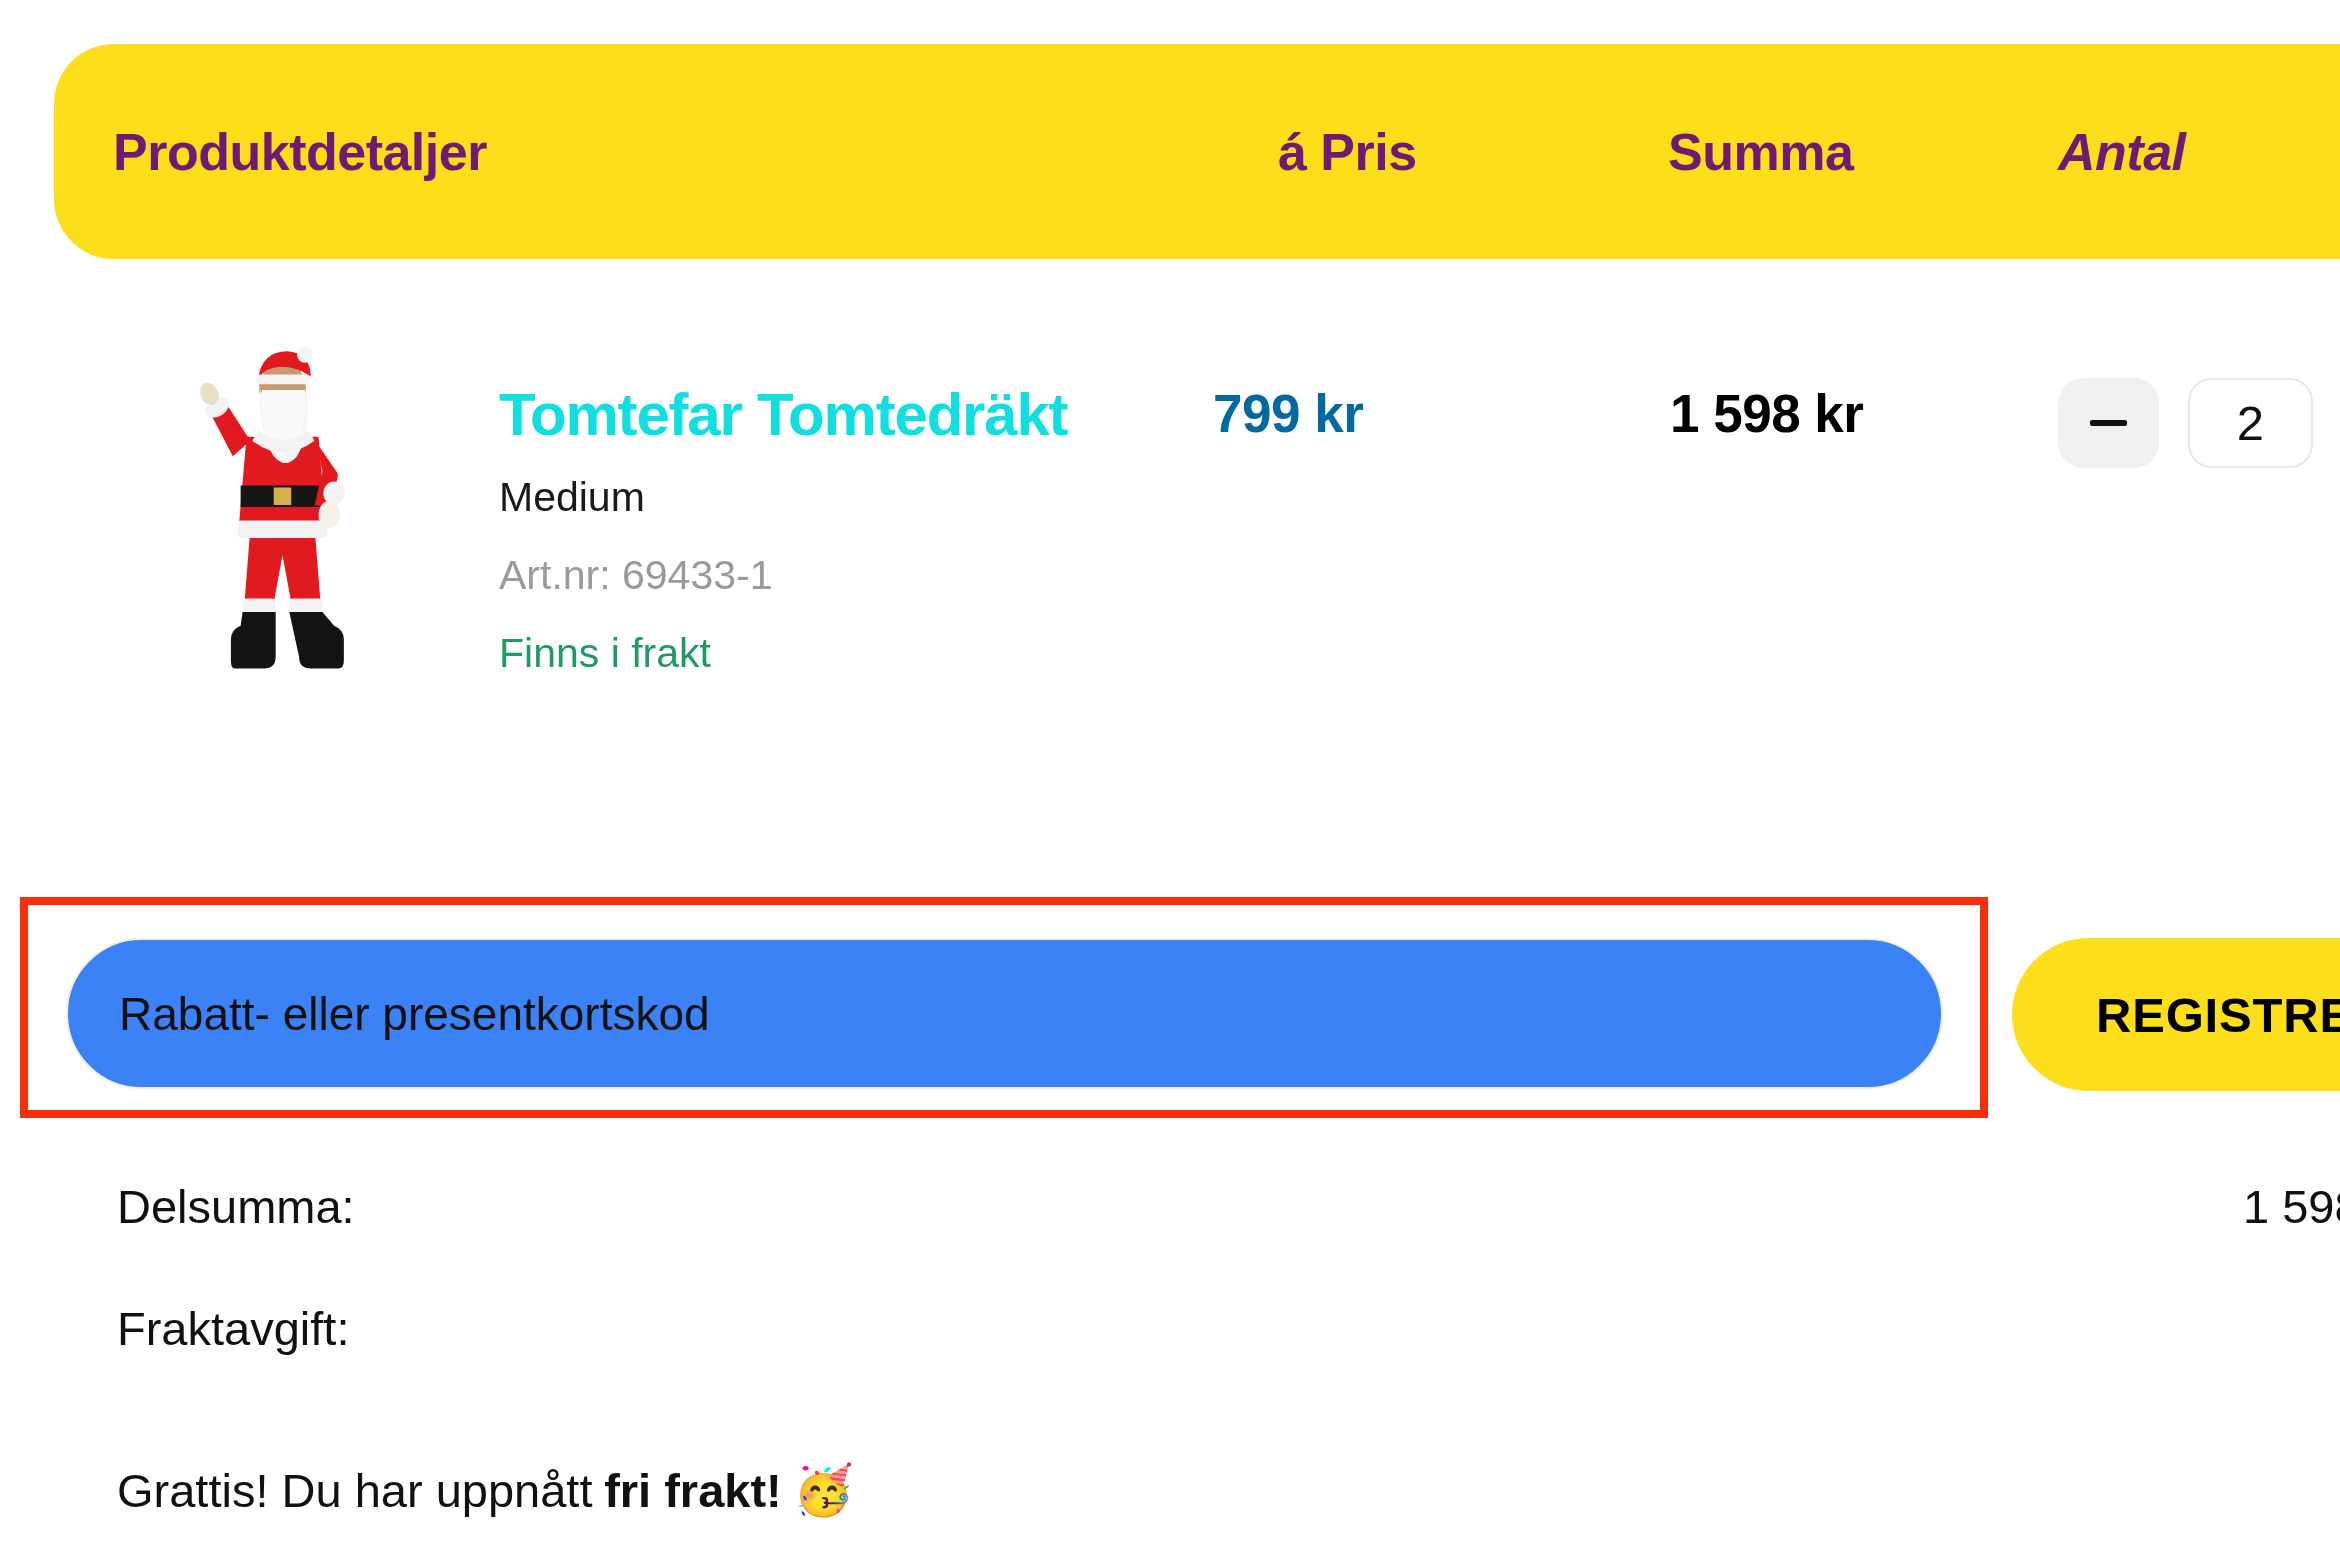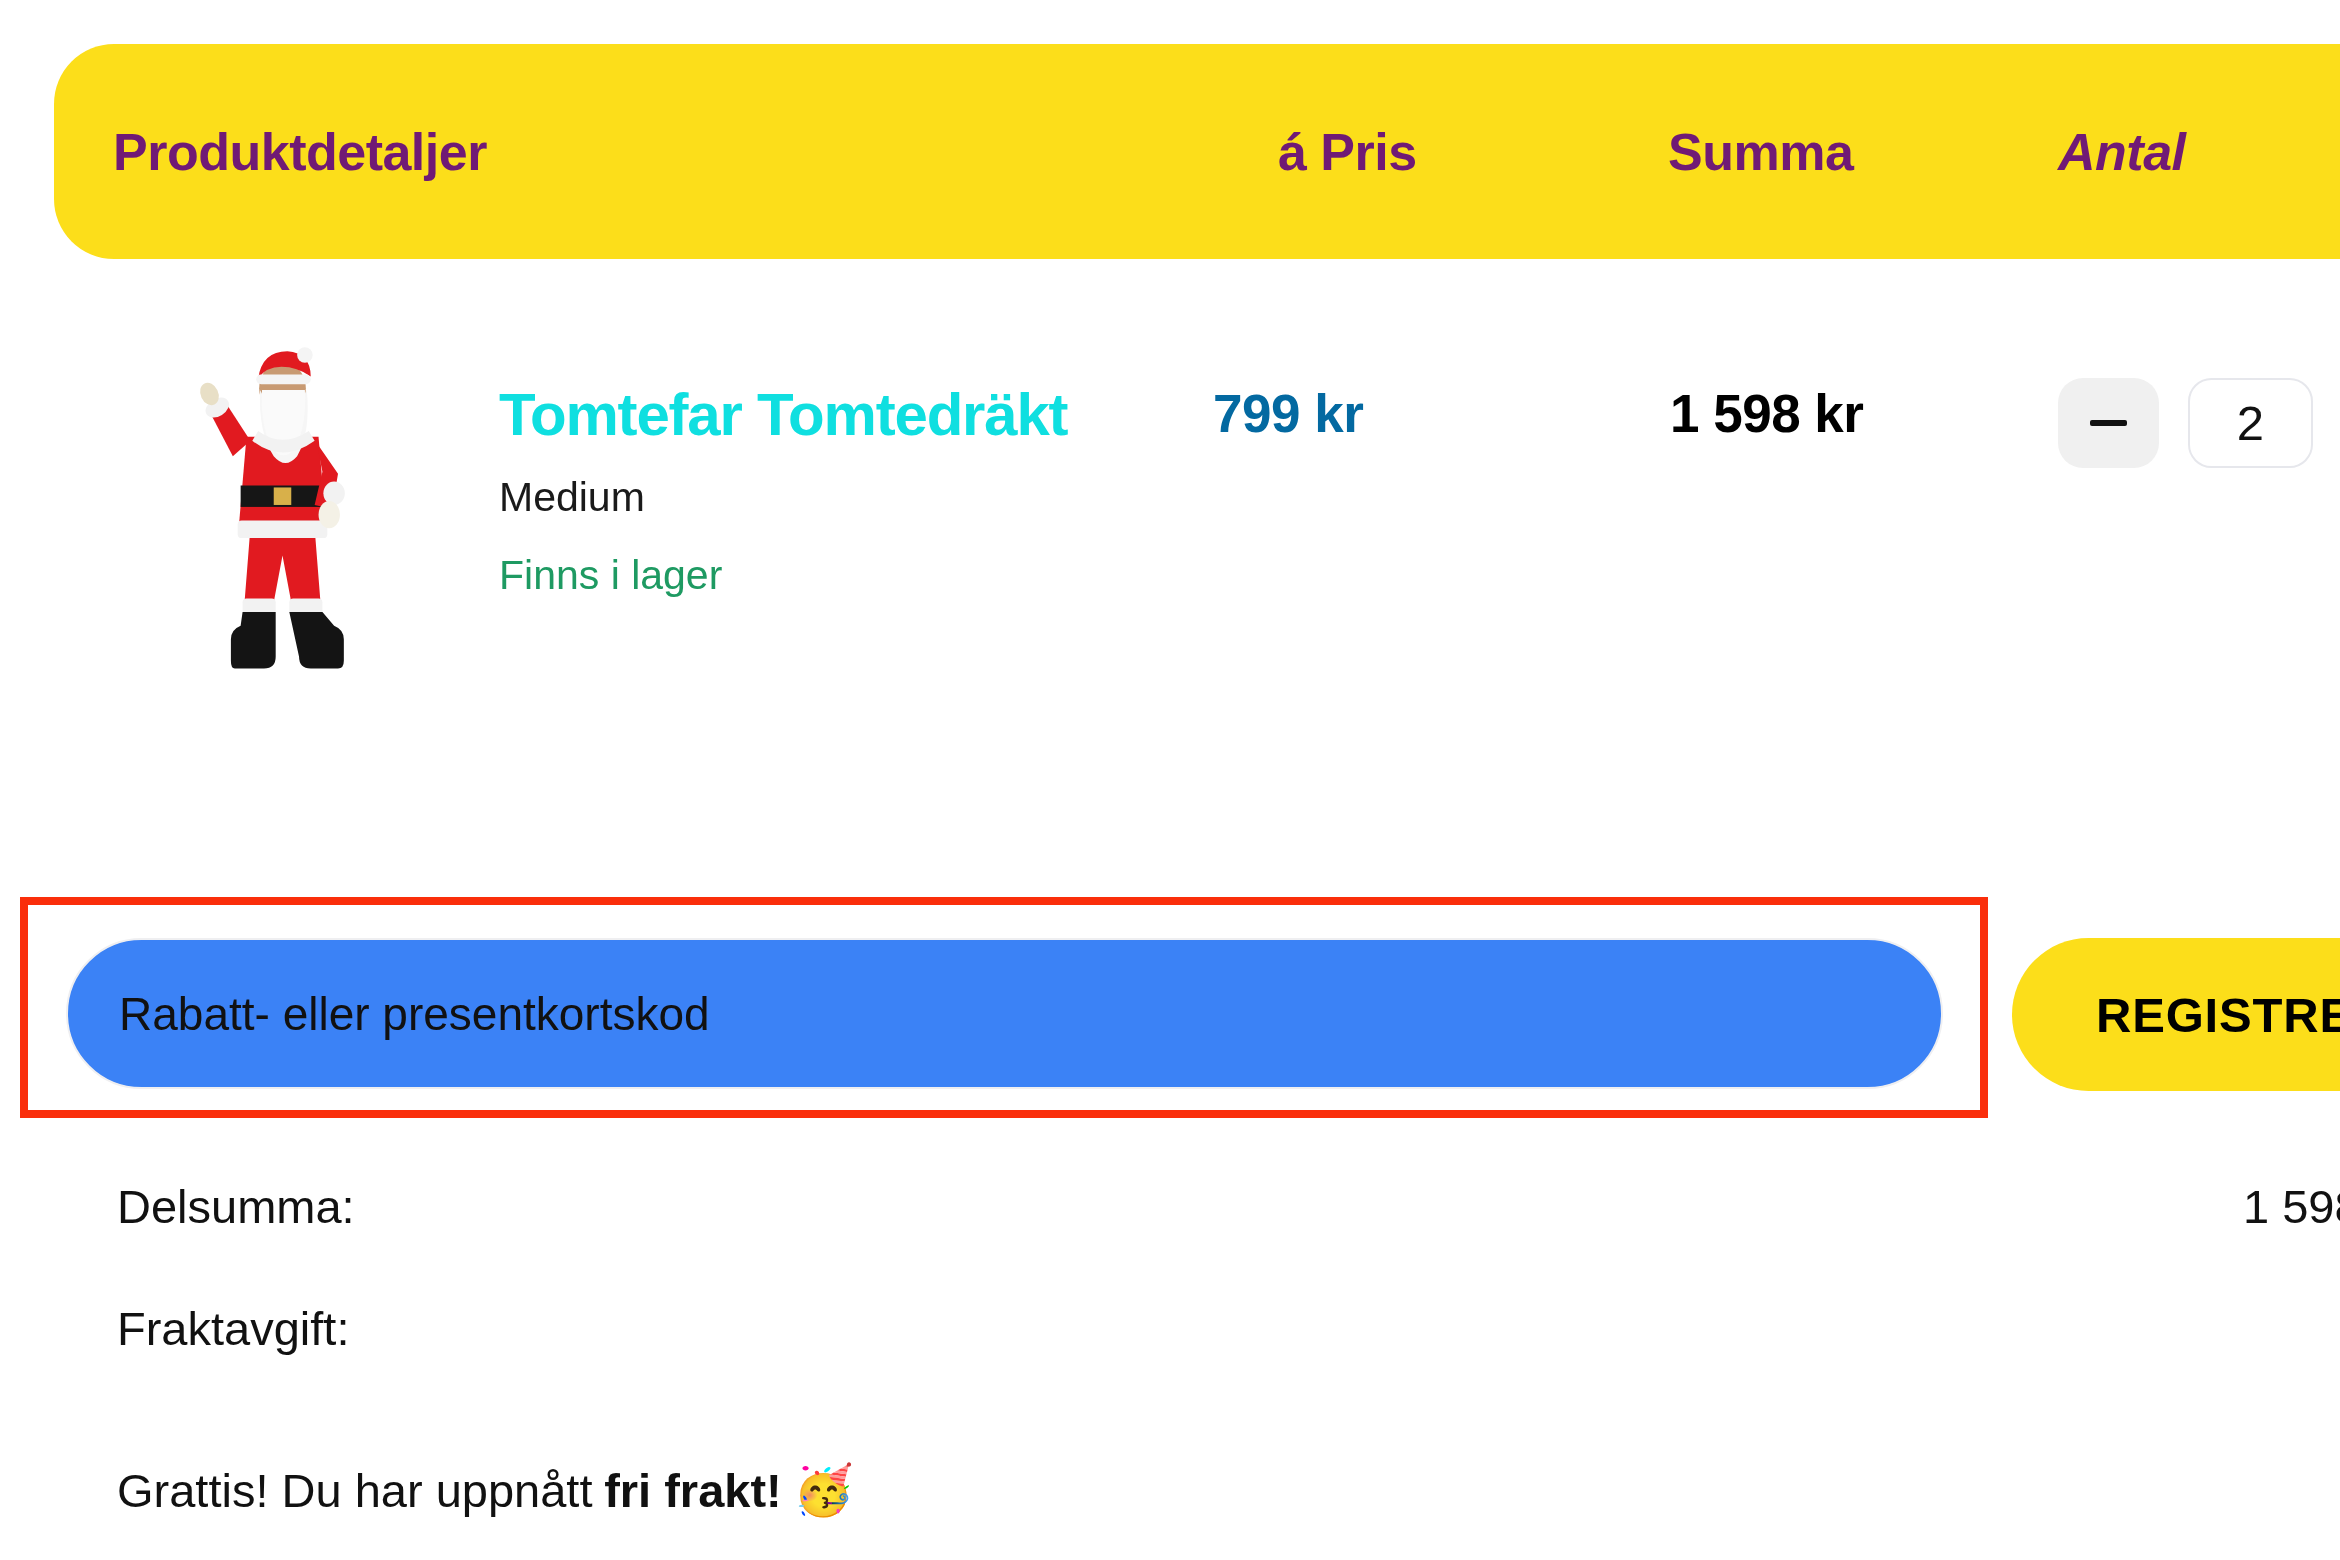--- a/index.html
+++ b/index.html
@@ -305,21 +305,22 @@
         <path d="M72 44 Q70 88 86 112 Q98 126 110 112 Q124 88 120 44 Q112 62 96 62 Q80 62 72 44 Z" fill="#F6F6F6"></path>
         <path d="M74 44 Q72 80 84 104 Q96 118 108 104 Q120 80 118 44" fill="#FAFAFA"></path>
 
         <path d="M70 86 Q95 104 122 86 L128 96 Q95 120 64 96 Z" fill="#F2F2F2"></path>
       </svg>
     </div>
 
     <div class="product-info">
       <a class="product-title" href="#">Tomtefar Tomtedräkt</a>
       <span class="product-variant">Medium</span>
-      <span class="product-stock">Finns i lager</span>
+      <span class="product-artnr">Art.nr: 69433-1</span>
+      <span class="product-stock">Finns i frakt</span>
     </div>
 
     <div class="cell-price">799 kr</div>
     <div class="cell-sum">1 598 kr</div>
   </div>
 
   <div class="qty-wrap">
     <button class="qty-btn">
       <span class="bar"></span>
     </button>

